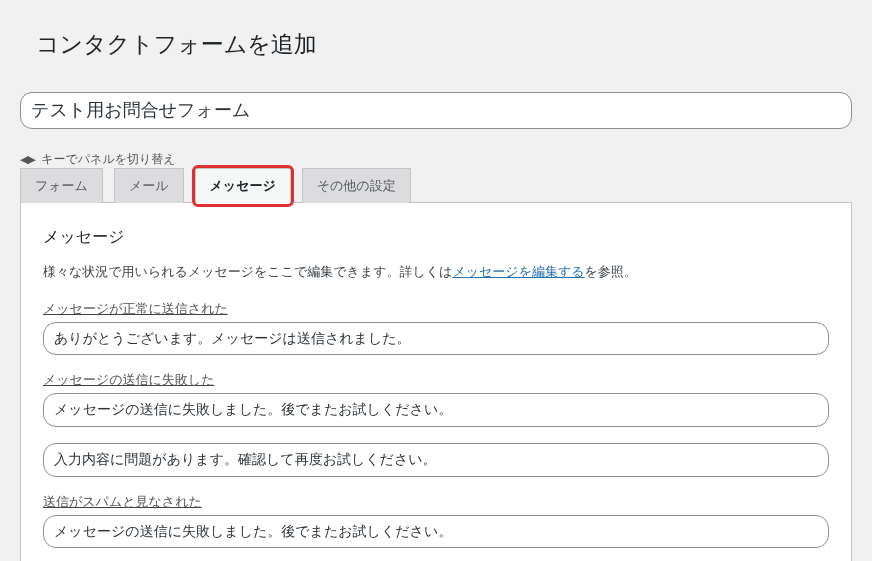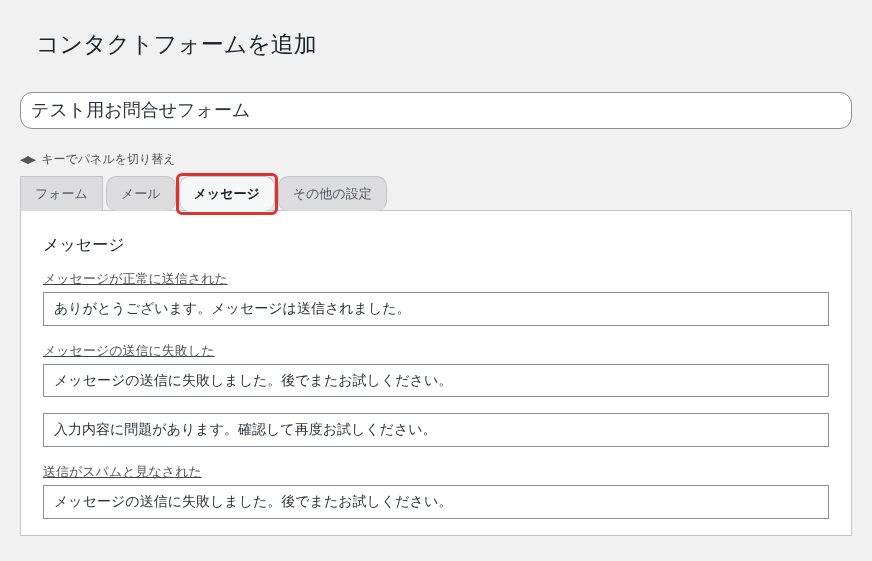--- a/index.html
+++ b/index.html
@@ -32,44 +32,43 @@
     line-height: 1.3;
     border: 1px solid #8c8f94;
     border-radius: 12px;
     background: #fff;
     color: #2c3338;
   }
   .keyboard-hint {
     font-size: 12px;
     color: #555;
     margin-top: 22px;
-    margin-bottom: 8px;
   }
   .keyboard-hint .arrows {
     font-size: 11px;
     margin-right: 3px;
     letter-spacing: -1px;
   }
   .tabs {
     display: flex;
     margin: 0;
     padding: 0;
     list-style: none;
   }
   .tabs li {
     border: 1px solid #c3c4c7;
     border-bottom: none;
     background: #dcdcde;
     padding: 8px 14px;
     font-size: 13px;
     color: #50575e;
     cursor: pointer;
-    margin-right: 4px;
+    margin-right: 12px;
   }
-  .tabs li + li { margin-left: -1px; border-radius: 10px; }
+  .tabs li + li { margin-left: -1px; }
   .tabs li.active {
     background: #f6f7f7;
     color: #1d2327;
     font-weight: 700;
     position: relative;
     z-index: 2;
   }
   .content-panel {
     border: 1px solid #c3c4c7;
     background: #fff;
@@ -100,21 +99,21 @@
     font-size: 13px;
     color: #555;
     margin-bottom: 4px;
     display: block;
   }
   .field-input {
     width: 100%;
     padding: 6px 10px;
     font-size: 14px;
     border: 1px solid #8c8f94;
-    border-radius: 0;
+    border-radius: 13px;
     background: #fff;
     color: #2c3338;
     line-height: 1.4;
   }
 </style>
 </head>
 <body>
 
 <div class="wrap">
   <h1 class="page-title">コンタクトフォームを追加</h1>
@@ -144,20 +143,23 @@
       position:absolute;
       inset:-4px;
       border:3px solid #e03030;
       border-radius:6px;
       pointer-events:none;
     }
   </style>
 
   <div class="content-panel">
     <h2 class="section-heading">メッセージ</h2>
+    <p class="intro-text">
+      <span>様々な状況で用いられるメッセージをここで編集できます。詳しくは</span><a href="#">メッセージを編集する</a><span>を参照。</span>
+    </p>
 
     <div id="fields-container">
         <div class="field-row"><label class="field-label">メッセージが正常に送信された</label><input type="text" class="field-input" value="ありがとうございます。メッセージは送信されました。" style=""></div>
         <div class="field-row"><label class="field-label">メッセージの送信に失敗した</label><input type="text" class="field-input" value="メッセージの送信に失敗しました。後でまたお試しください。" style=""></div>
         <div class="field-row"><input type="text" class="field-input" value="入力内容に問題があります。確認して再度お試しください。" style=""></div>
         <div class="field-row"><label class="field-label">送信がスパムと見なされた</label><input type="text" class="field-input" value="メッセージの送信に失敗しました。後でまたお試しください。" style=""></div>
       </div>
   </div>
 </div>
 

